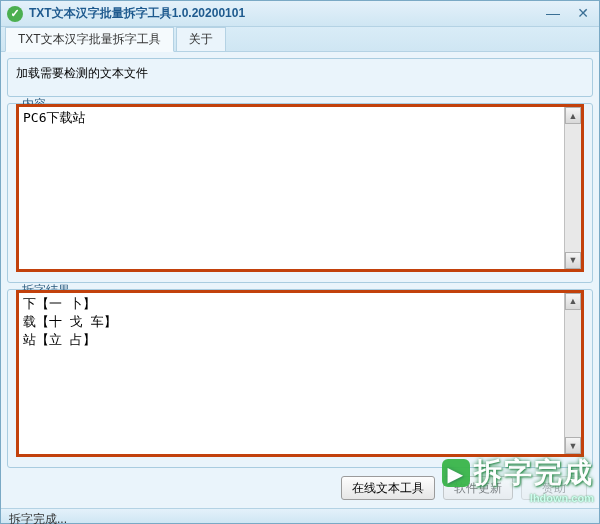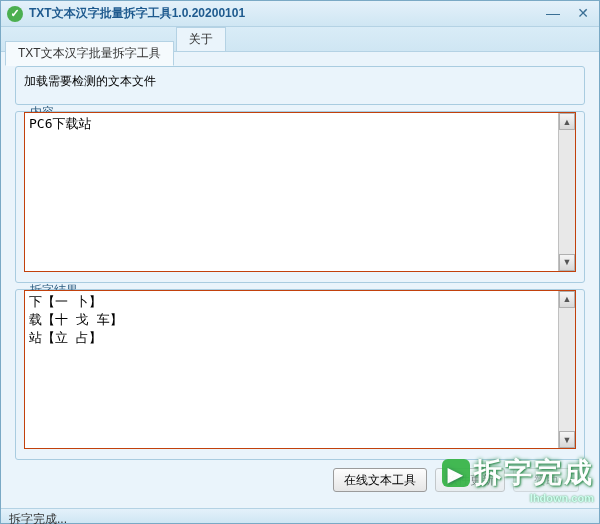--- a/index.html
+++ b/index.html
@@ -6,30 +6,30 @@
 body { font-family: "Microsoft YaHei", SimSun, sans-serif; font-size: 12px; background: #f0f0f0; width: 600px; height: 524px; overflow: hidden; position: relative; }
 .window { width: 600px; height: 524px; background: linear-gradient(#d9ecf7, #cfe6f3); border: 1px solid #7aa9c5; display: flex; flex-direction: column; }
 .titlebar { height: 26px; background: linear-gradient(#e4f1fa, #cfe6f3); display: flex; align-items: center; padding: 0 6px; border-bottom: 1px solid #b4d2e4; }
 .titlebar .icon { width: 16px; height: 16px; border-radius: 50%; background: #4caf50; position: relative; margin-right: 6px; display: flex; align-items: center; justify-content: center; }
 .titlebar .icon::after { content: "✓"; color: #fff; font-size: 11px; font-weight: bold; }
 .titlebar .title { font-weight: bold; color: #1e5a8e; font-size: 12px; flex: 1; }
 .titlebar .winbtns { display: flex; gap: 10px; }
 .titlebar .winbtn { width: 20px; height: 16px; text-align: center; color: #3a6f95; cursor: pointer; font-size: 14px; line-height: 14px; }
 .tabstrip { height: 24px; display: flex; align-items: flex-end; padding: 0 4px; background: linear-gradient(#d9ecf7,#cfe6f3); }
 .tab { padding: 3px 12px; background: #eaf4fb; border: 1px solid #b4d2e4; border-bottom: none; margin-right: 2px; font-size: 12px; color: #333; }
-.tab.active { background: #f5fafd; border-bottom: 1px solid #f5fafd; position: relative; top: 15px; }
-.content { flex: 1; background: #eaf4fb; border-top: 1px solid #b4d2e4; padding: 14px; display: flex; flex-direction: column; gap: 6px; }
+.tab.active { background: #f5fafd; border-bottom: 1px solid #f5fafd; position: relative; top: 1px; }
+.content { flex: 1; background: #eaf4fb; border-top: 1px solid #b4d2e4; padding: 6px; display: flex; flex-direction: column; gap: 6px; }
 .group { border: 1px solid #a9cce0; border-radius: 3px; padding: 8px 8px 10px 8px; background: #eaf4fb; }
 .group.grow { flex: 1; display: flex; flex-direction: column; min-height: 0; }
 .group-title { position: relative; top: -16px; left: 2px; background: #eaf4fb; display: inline-block; padding: 0 4px; color: #2a5a7e; font-size: 12px; height: 0; }
 .loadrow2 { display: flex; align-items: center; gap: 10px; }
 .textinput { flex: 0 0 270px; height: 22px; border: 1px solid #7da7c2; background: #fff; padding: 0 4px; }
 .btn { height: 24px; min-width: 66px; background: linear-gradient(#fdfdfd,#e6e6e6); border: 1px solid #9b9b9b; border-radius: 3px; font-size: 12px; cursor: pointer; padding: 0 10px; }
 .btn.primary { background: linear-gradient(#ffe89b,#ffcf4a); border: 1px solid #c9a227; }
-.textarea-wrap { flex: 1; border: 1px solid #c2410c; background: #fff; position: relative; display: flex; margin-top: -8px; min-height: 0; }
+.textarea-wrap { flex: 1; border: 3px solid #c2410c; background: #fff; position: relative; display: flex; margin-top: -8px; min-height: 0; }
 .textarea { flex: 1; border: none; resize: none; font-family: SimSun, monospace; font-size: 13px; padding: 2px 4px; outline: none; white-space: pre; overflow: auto; }
 .scrollbar { width: 17px; background: #e8e8e8; border-left: 1px solid #c0c0c0; display: flex; flex-direction: column; justify-content: space-between; }
 .sb-btn { height: 17px; background: linear-gradient(#f5f5f5,#d8d8d8); border: 1px solid #b0b0b0; display: flex; align-items: center; justify-content: center; font-size: 9px; color: #555; }
 .bottom-btns { display: flex; justify-content: flex-end; gap: 8px; padding: 2px 6px; }
 .statusbar { height: 15px; background: linear-gradient(#e4f1fa,#cfe6f3); border-top: 1px solid #b4d2e4; padding: 2px 8px; font-size: 12px; color: #333; }
 .watermark { position: absolute; right: 6px; bottom: 20px; pointer-events: none; opacity: 0.95; }
 .watermark .wm-text { font-size: 28px; font-weight: bold; color: #fff; text-shadow: 0 0 4px #2a8a4a, 1px 1px 2px #2a8a4a; letter-spacing: 2px; display: flex; align-items: center; }
 .watermark .wm-small { font-size: 11px; color: #cfe; text-align: right; text-shadow: 0 0 2px #2a8a4a; font-weight: bold; }
 .wm-icon { width: 28px; height: 28px; background: #3ab54a; border-radius: 6px; margin-right: 4px; display: inline-flex; align-items: center; justify-content: center; color: #fff; }
 </style>

